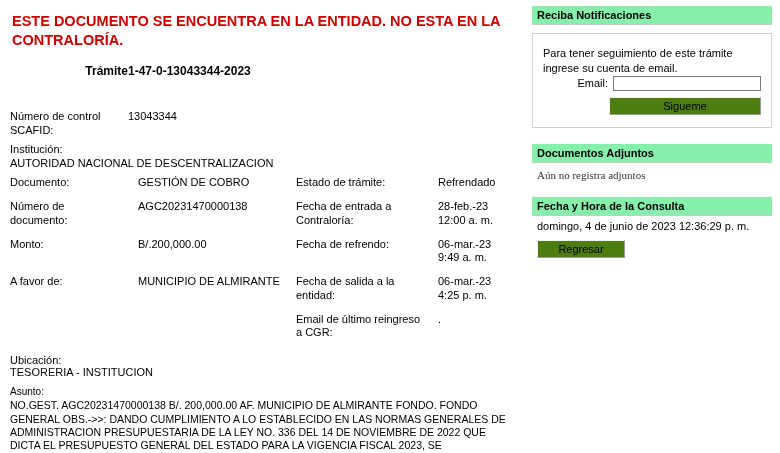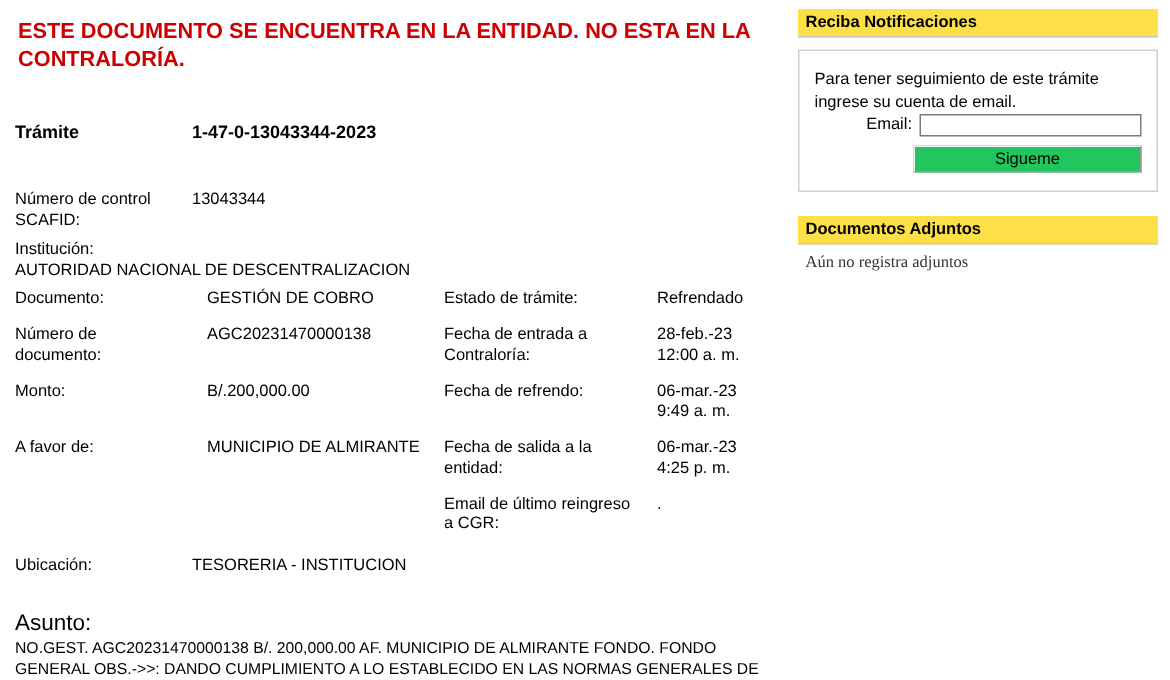--- a/index.html
+++ b/index.html
@@ -38,25 +38,26 @@
     color: #cc0000;
     font-weight: bold;
     font-size: 14.5px;
     line-height: 1.32;
     margin: 4px 0 0 2px;
     width: 500px;
   }
 
   
   .tramite-row {
-    margin-top: 31px;
+    margin-top: 14px;
     display: flex;
     align-items: baseline;
     font-size: 12px;
     font-weight: bold;
+    text-align: right;
   }
   .tramite-label {
     width: 118px;
   }
   .tramite-value {
     font-weight: bold;
   }
 
   
   .ctrl-row {
@@ -93,39 +94,40 @@
     gap: 10px;
   }
   .detail-grid .lbl { padding-right: 4px; }
   .detail-grid .val { padding-right: 6px; }
 
   
   .ubi-row {
     margin-top: 14px;
     display: flex;
     font-size: 11px;
+    flex-direction: column;
   }
   .ubi-label { width: 118px; }
 
   
   .asunto-label {
-    margin-top: 24px;
-    font-size: 15px;
+    margin-top: 8px;
+    font-size: 10px;
   }
   .asunto-text {
     margin-top: 2px;
     font-size: 10.5px;
     line-height: 1.28;
     width: 500px;
     word-wrap: break-word;
   }
 
   
   .panel-title {
-    background: #fde047;
+    background: #86efac;
     font-weight: bold;
     font-size: 11px;
     padding: 3px 5px;
     border-bottom: 1px solid #c9c9c9;
   }
   .notif-box {
     border: 1px solid #cfcfcf;
     background: #ffffff;
     margin-top: 8px;
     padding: 12px 10px 12px 10px;
@@ -147,21 +149,21 @@
     border: 1px solid #7a7a7a;
     background: #ffffff;
     font-family: "Liberation Sans", sans-serif;
     font-size: 11px;
     padding: 0 2px;
     box-sizing: border-box;
   }
   .btn {
     font-family: "Liberation Sans", sans-serif;
     font-size: 11px;
-    background: #22c55e;
+    background: #4d7c0f;
     border: 1px solid #9a9a9a;
     border-top-color: #f2f2f2;
     border-left-color: #f2f2f2;
     padding: 2px 8px;
     cursor: pointer;
   }
   .sigueme-wrap {
     margin-top: 6px;
     display: flex;
     justify-content: flex-end;
@@ -262,16 +264,23 @@
       <div class="sigueme-wrap">
         <button class="btn sigueme-btn">Sigueme</button>
       </div>
     </div>
 
     <div class="section-gap">
       <div class="panel-title">Documentos Adjuntos</div>
       <div class="panel-body">Aún no registra adjuntos</div>
     </div>
 
+    <div class="section-gap">
+      <div class="panel-title">Fecha y Hora de la Consulta</div>
+      <div class="consulta-date">domingo, 4 de junio de 2023 12:36:29 p. m.</div>
+      <div class="regresar-wrap">
+        <button class="btn regresar-btn">Regresar</button>
+      </div>
+    </div>
 
   </div>
 
 </div>
 
 </body></html>

